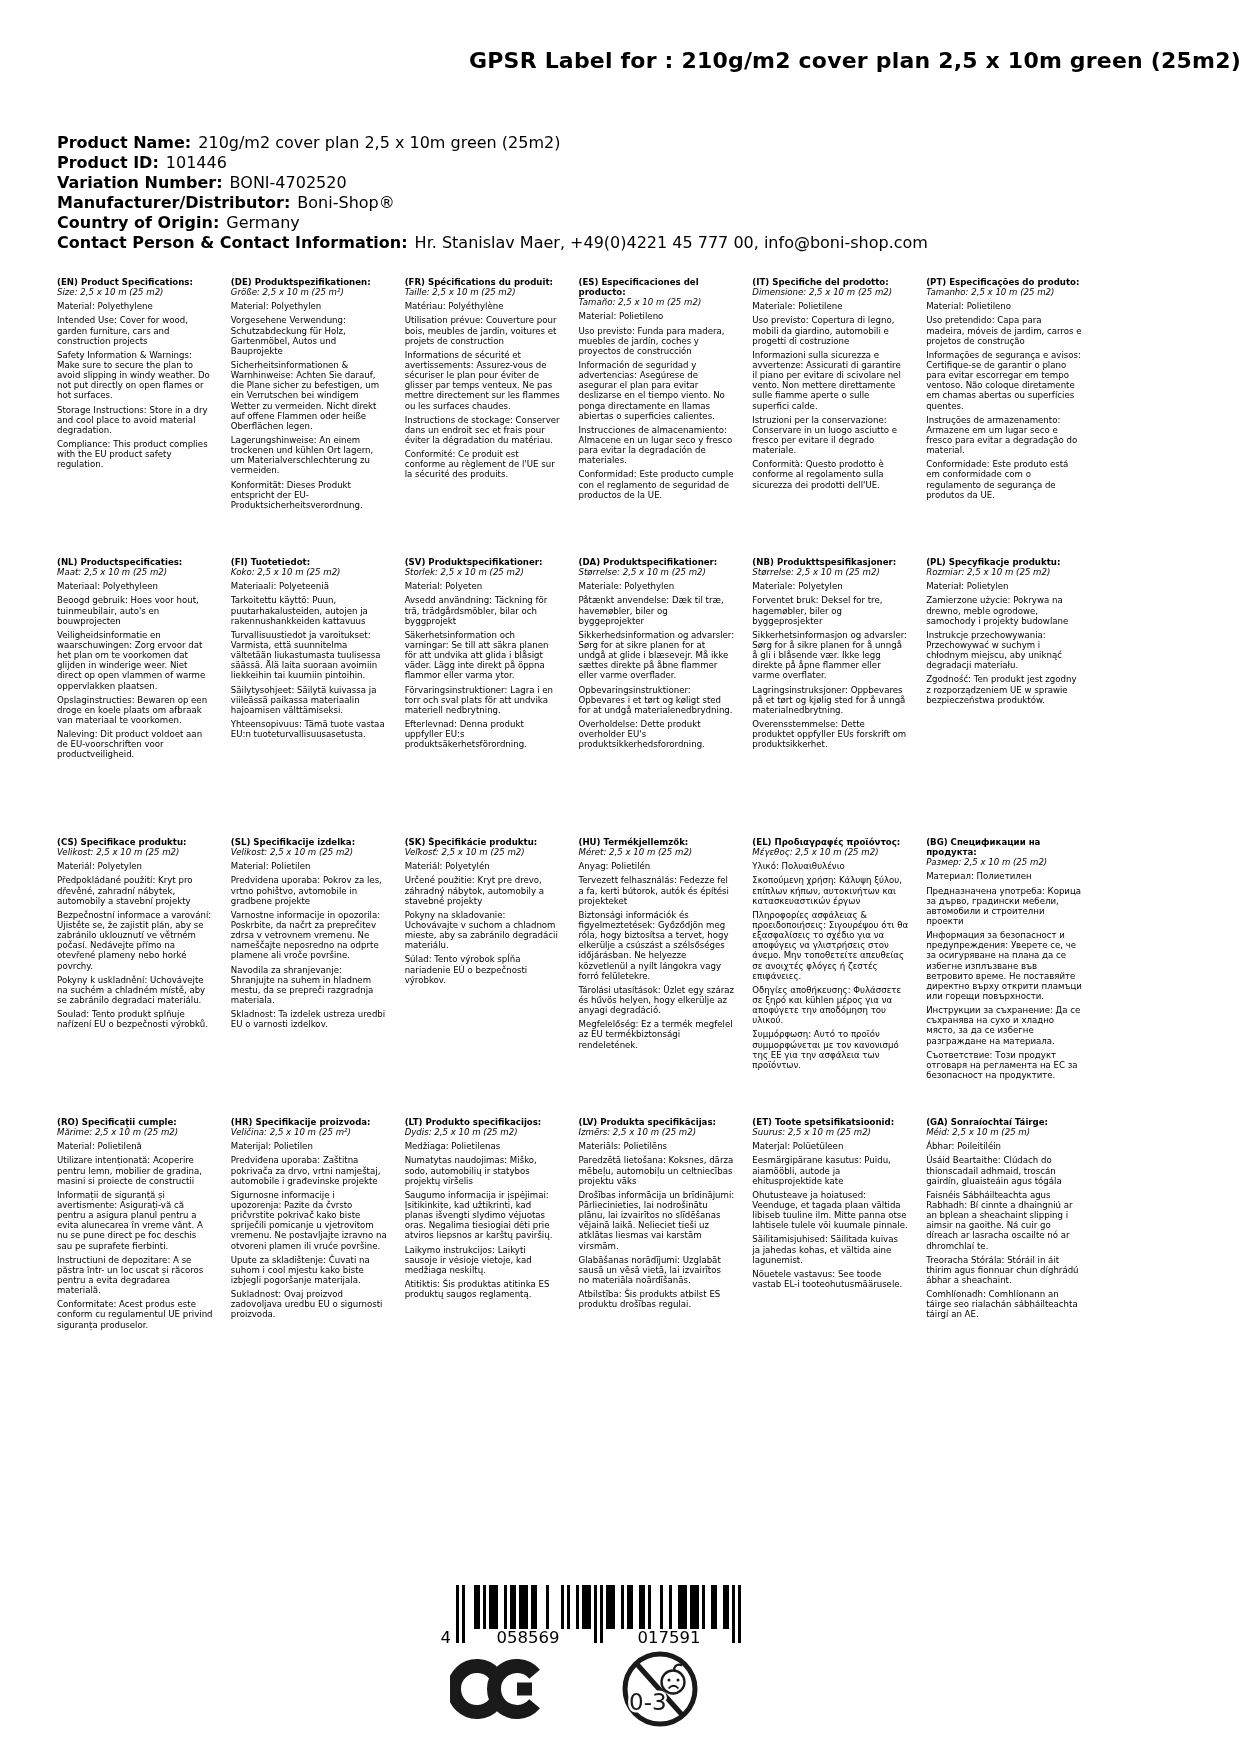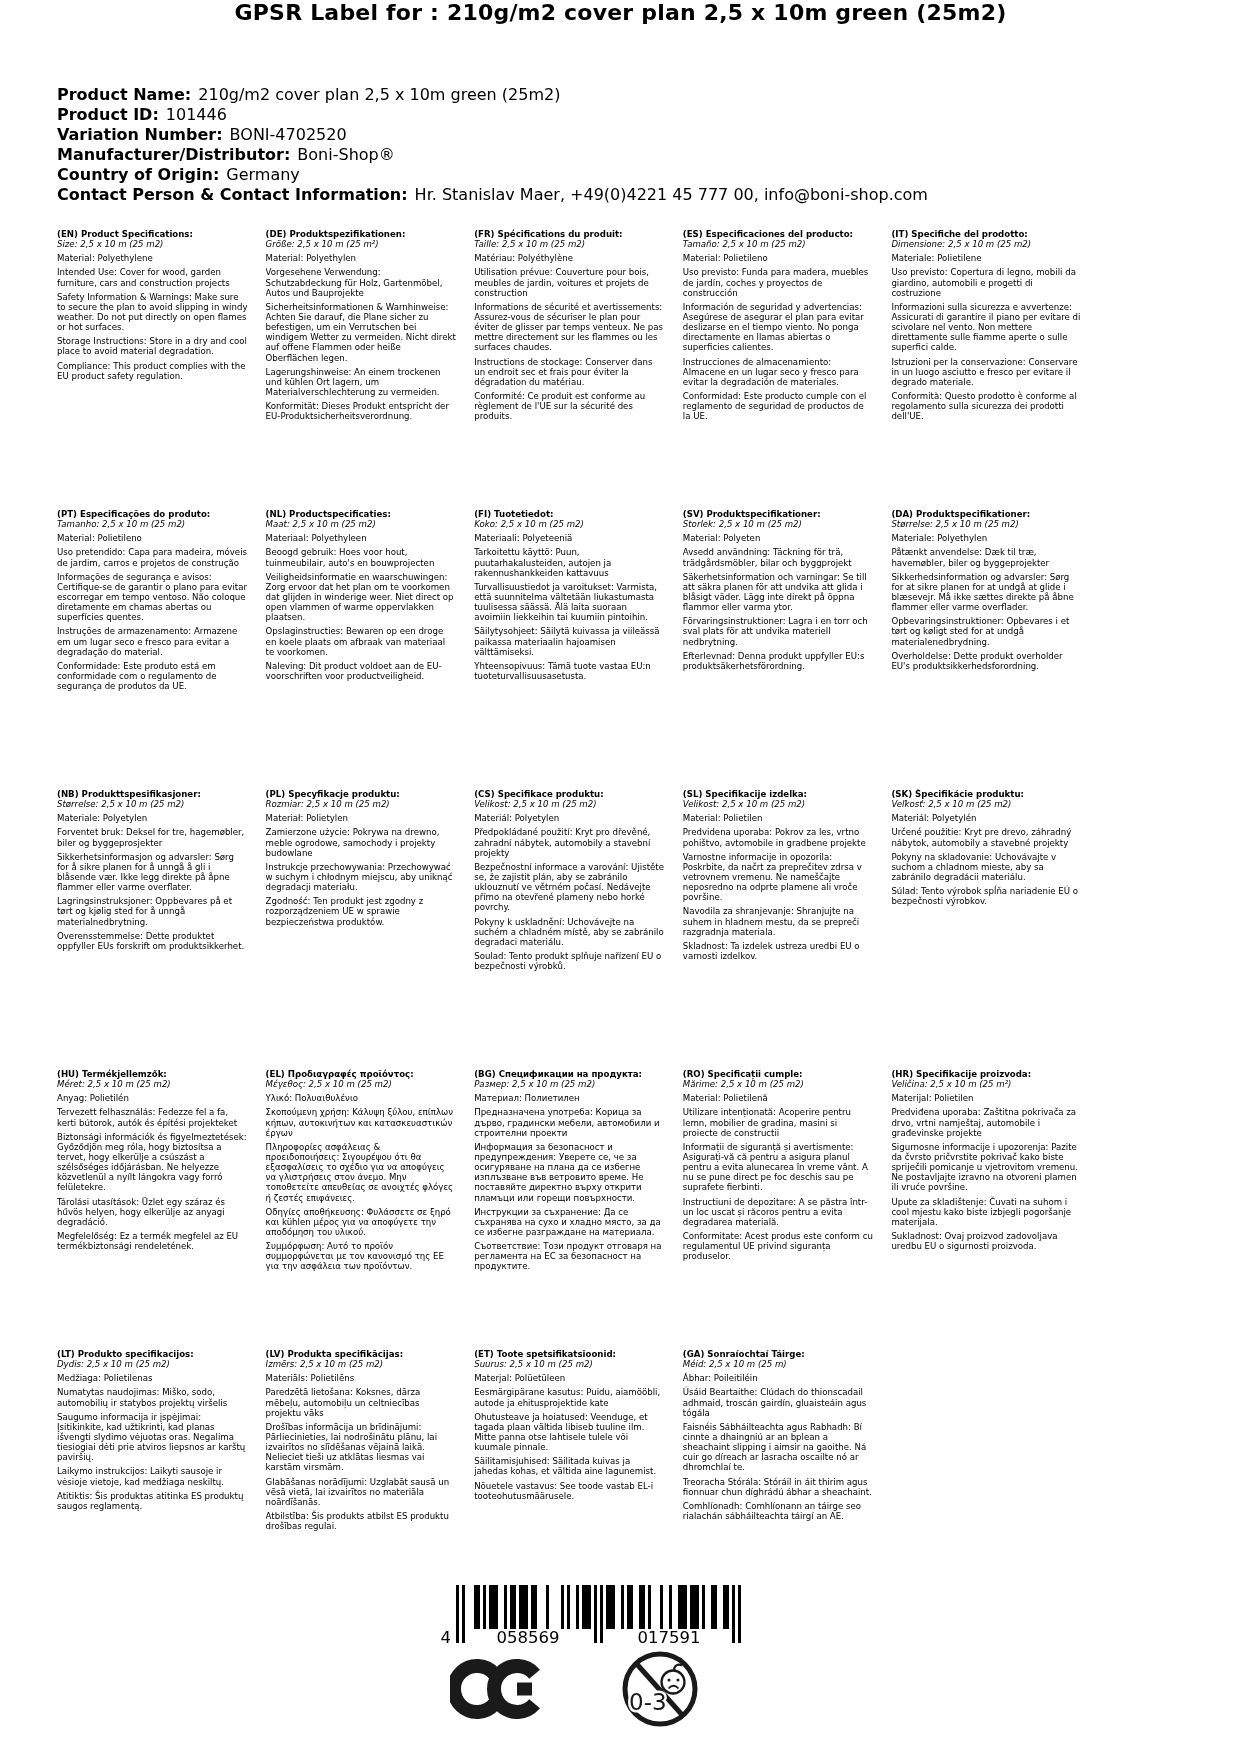--- a/index.html
+++ b/index.html
@@ -2,29 +2,29 @@
 <html><head>
 <meta charset="utf-8">
 <style>
   html,body{margin:0;padding:0;background:#e8e8e8;}
   .page{
     width:1241px;height:1754px;background:#ffffff;color:#000;
     position:relative;margin:0 auto;overflow:hidden;
     font-family:"DejaVu Sans","Liberation Sans",sans-serif;
   }
   .title{
-    text-align:center;font-size:22px;font-weight:bold;
+    padding-top:48px;text-align:right;font-size:22px;font-weight:bold;
     letter-spacing:0.2px;
   }
   .info{margin:60px 0 0 57px;font-size:16px;line-height:20px;}
   .irow{white-space:nowrap;}
   .il{font-weight:bold;margin-right:7px;}
   .grid{
     margin:24px 0 0 57px;width:1030px;
-    display:grid;grid-template-columns:repeat(5,1fr);column-gap:13px;
+    display:grid;grid-template-columns:repeat(6,1fr);column-gap:13px;
     grid-auto-rows:280px;
   }
   .block{font-size:8.6px;line-height:1.18;overflow:hidden;padding-right:5px;}
   .bh{font-weight:bold;}
   .bsize{margin:0;font-style:italic;}
   .block p{margin:4px 0 0;}
   .barcode-wrap{position:absolute;top:1585px;left:438px;}
   .bcd{font-family:"DejaVu Sans","Liberation Sans",sans-serif;font-size:16.5px;fill:#000;}
   .ce-wrap{position:absolute;top:1658px;left:450px;}
   .age-wrap{position:absolute;top:1648px;left:620px;}

